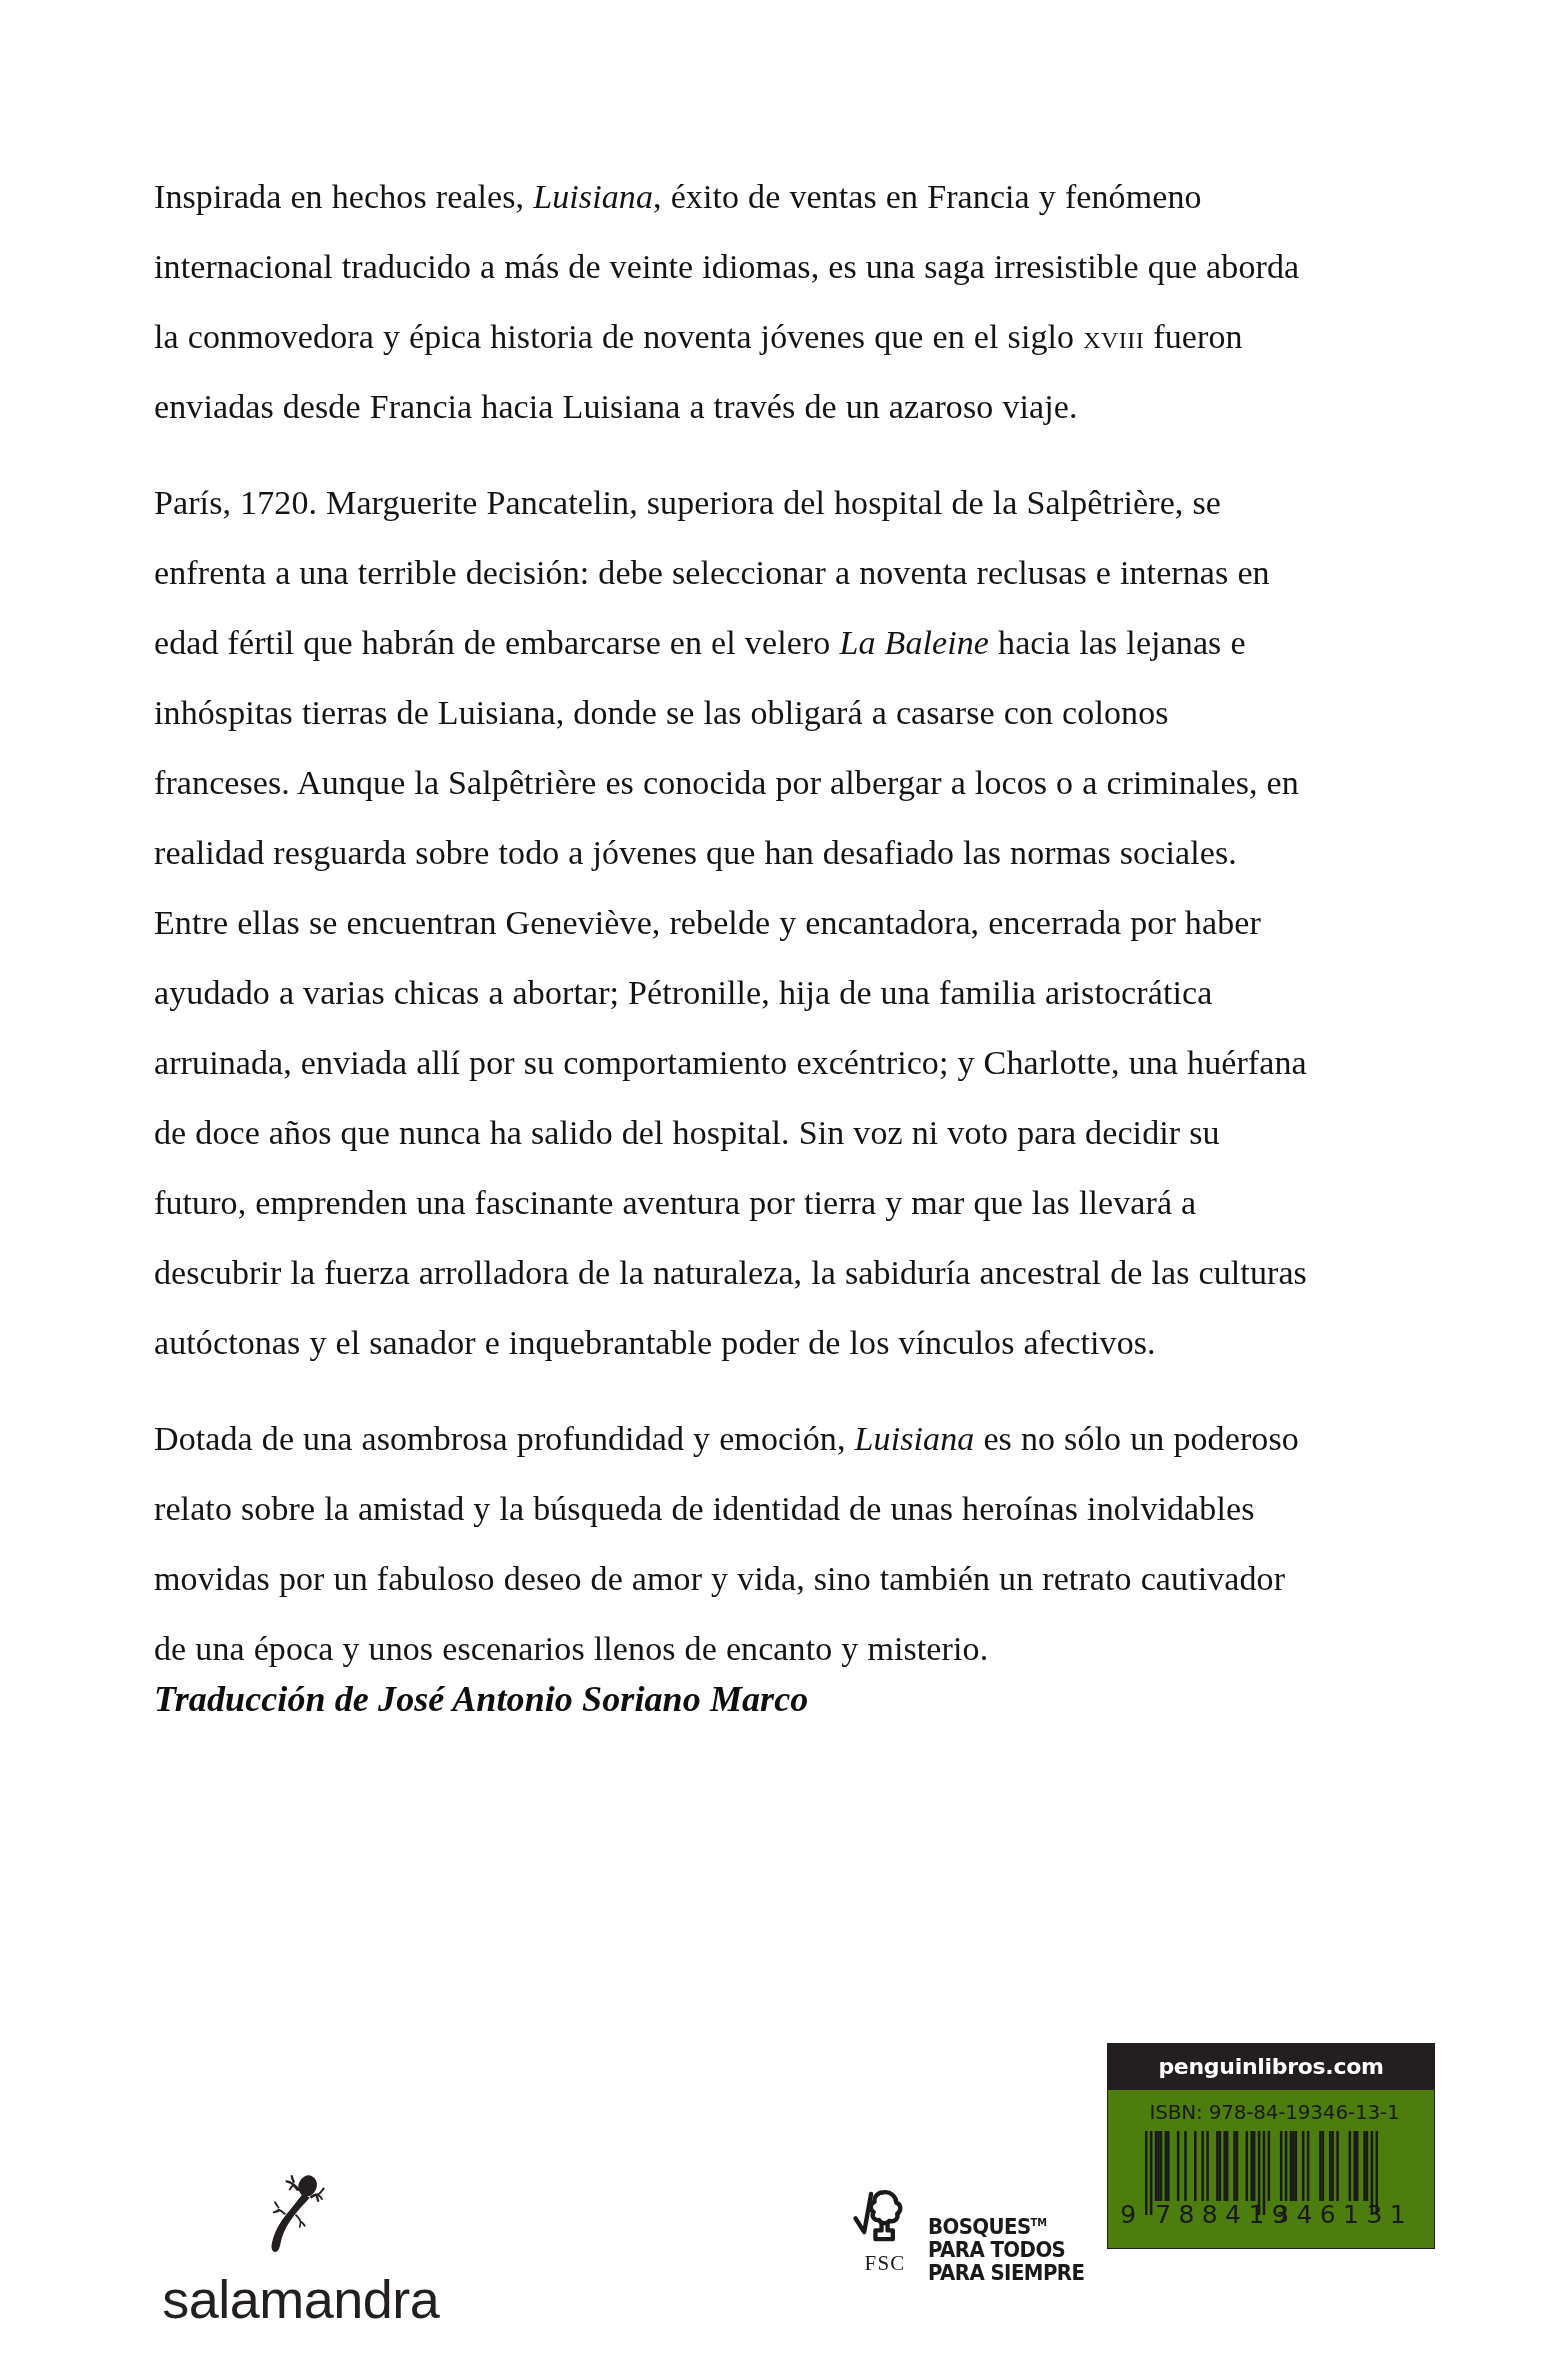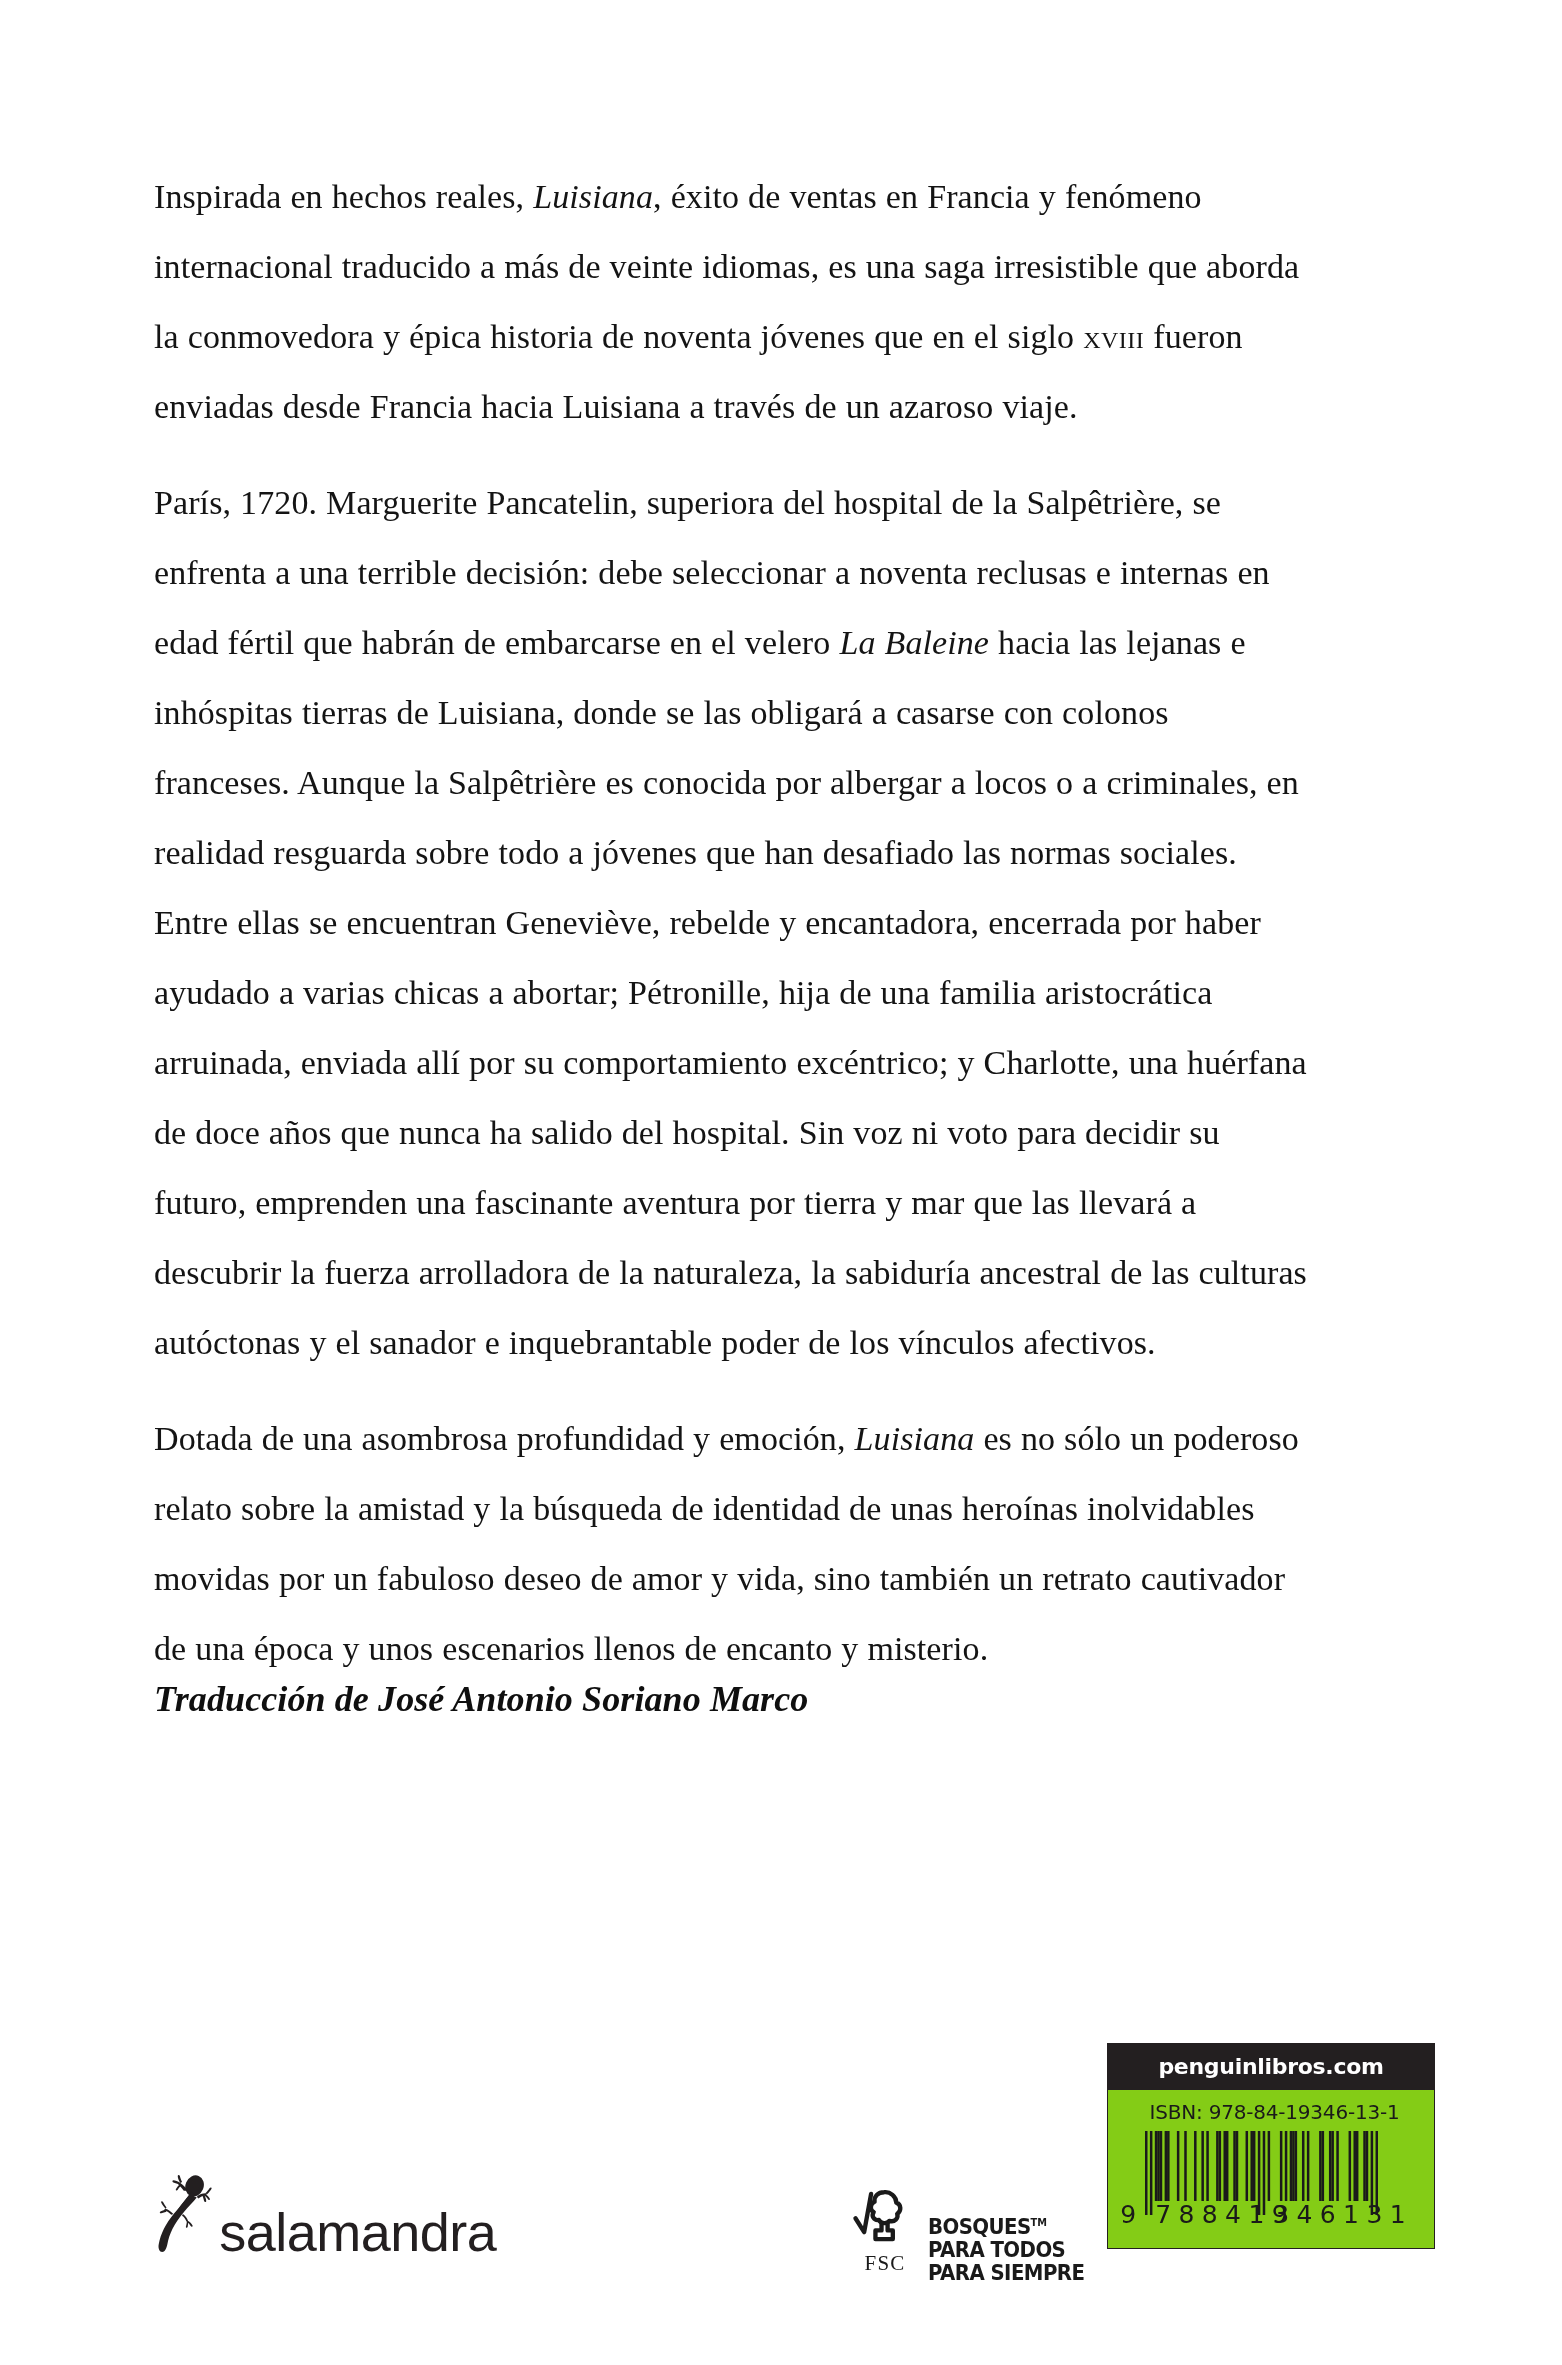--- a/index.html
+++ b/index.html
@@ -53,20 +53,21 @@
     font-style: italic;
   }
 
   
   #publisher-logo {
     position: absolute;
     left: 157px;
     top: 2174px;
     display: flex;
     align-items: center;
+    flex-direction: column;
   }
   #publisher-logo .mark {
     width: 57px;
     height: 80px;
     display: block;
   }
   #publisher-logo .wordmark {
     font-family: "Liberation Sans", "DejaVu Sans", sans-serif;
     font-size: 54px;
     line-height: 54px;
@@ -138,21 +139,21 @@
   #penguin-bar span {
     font-family: "DejaVu Sans", "Liberation Sans", sans-serif;
     font-weight: bold;
     font-size: 22px;
     letter-spacing: -0.3px;
     color: #ffffff;
   }
   #barcode-box {
     border: 1.7px solid #231f20;
     border-top: none;
-    background: #84cc16;
+    background: #4d7c0f;
     height: 158px;
     position: relative;
   }
   #isbn-line {
     font-family: "DejaVu Sans", "Liberation Sans", sans-serif;
     font-size: 20px;
     letter-spacing: -0.2px;
     color: #1a1a1a;
     text-align: center;
     padding-top: 9.6px;

